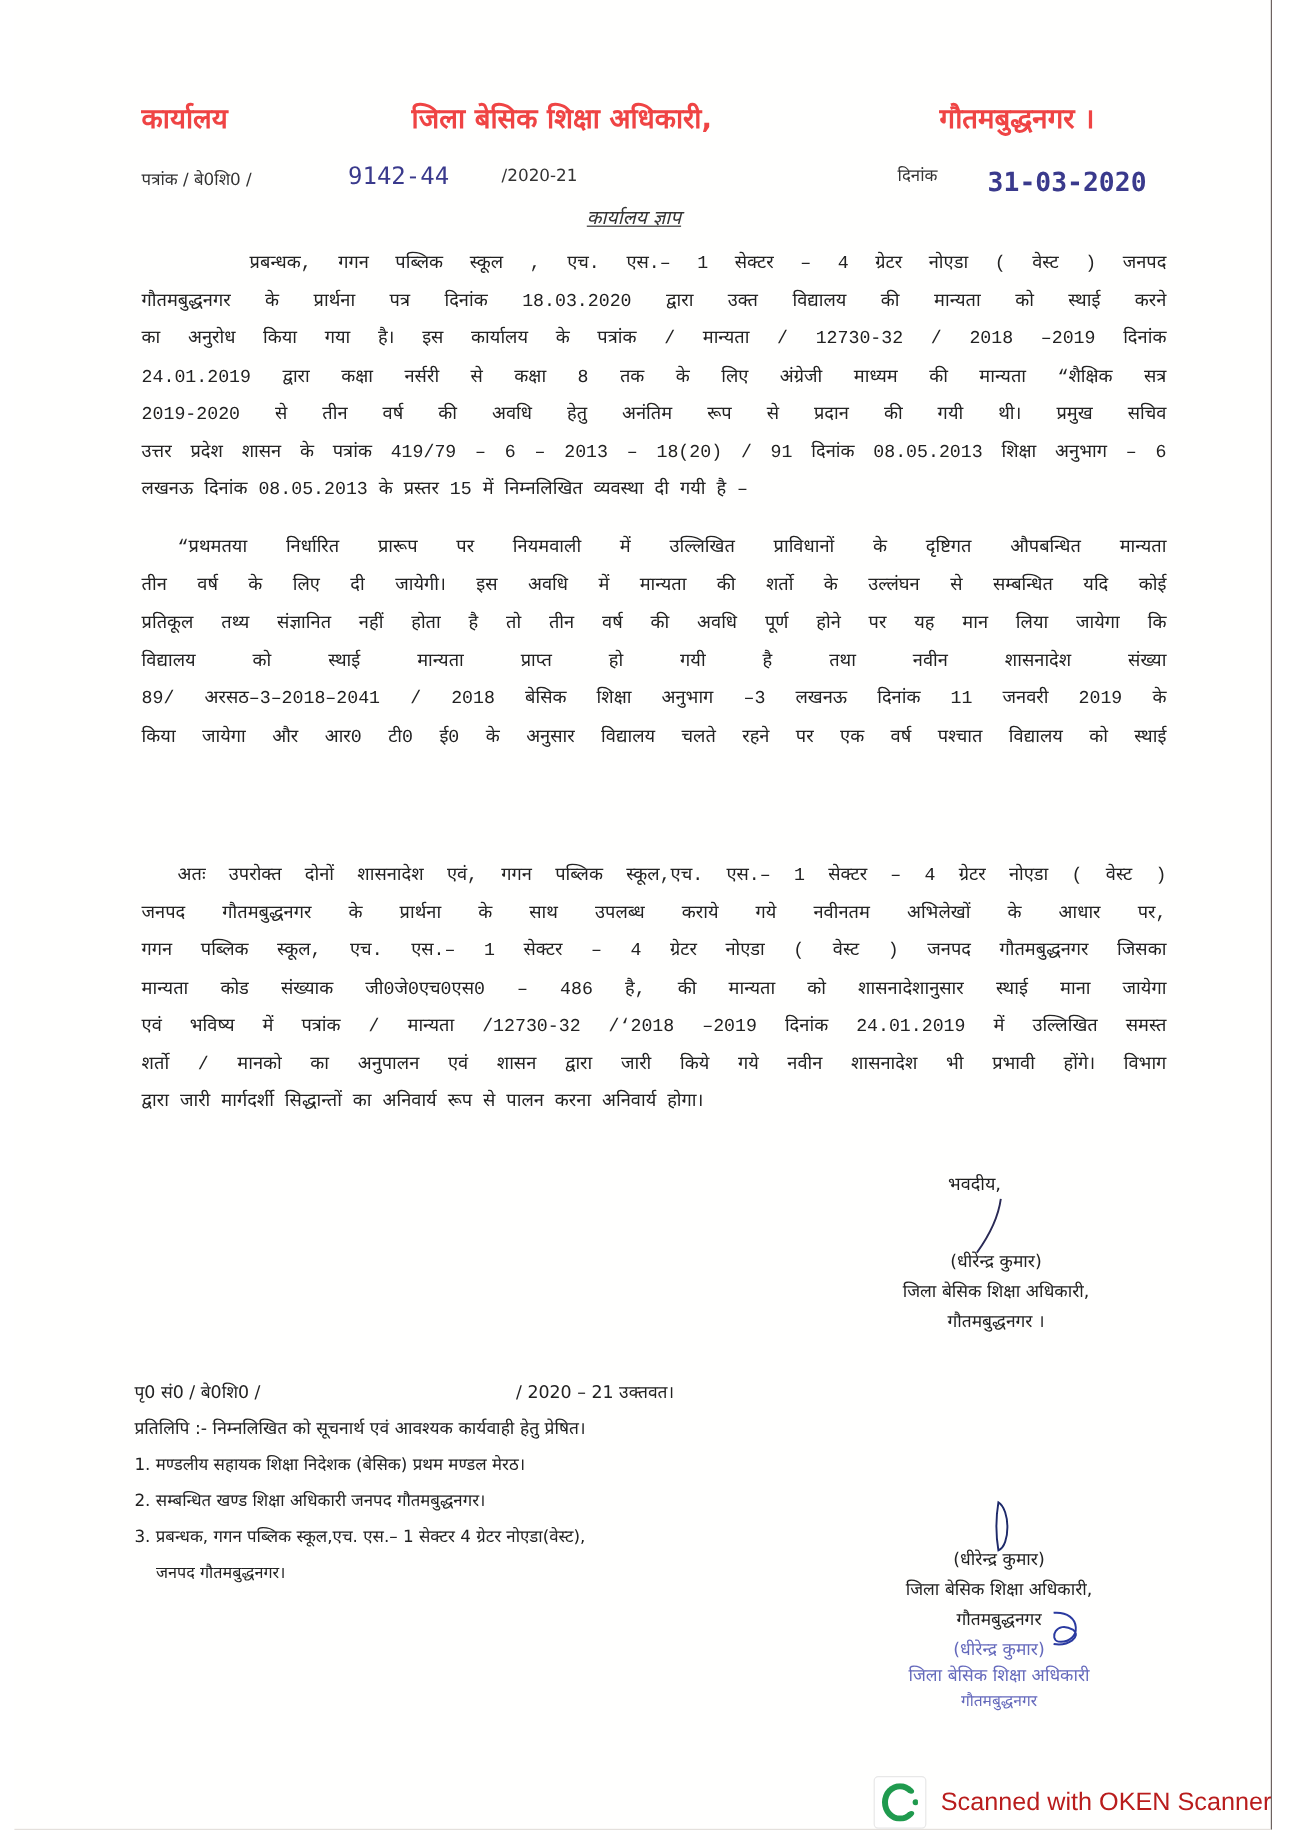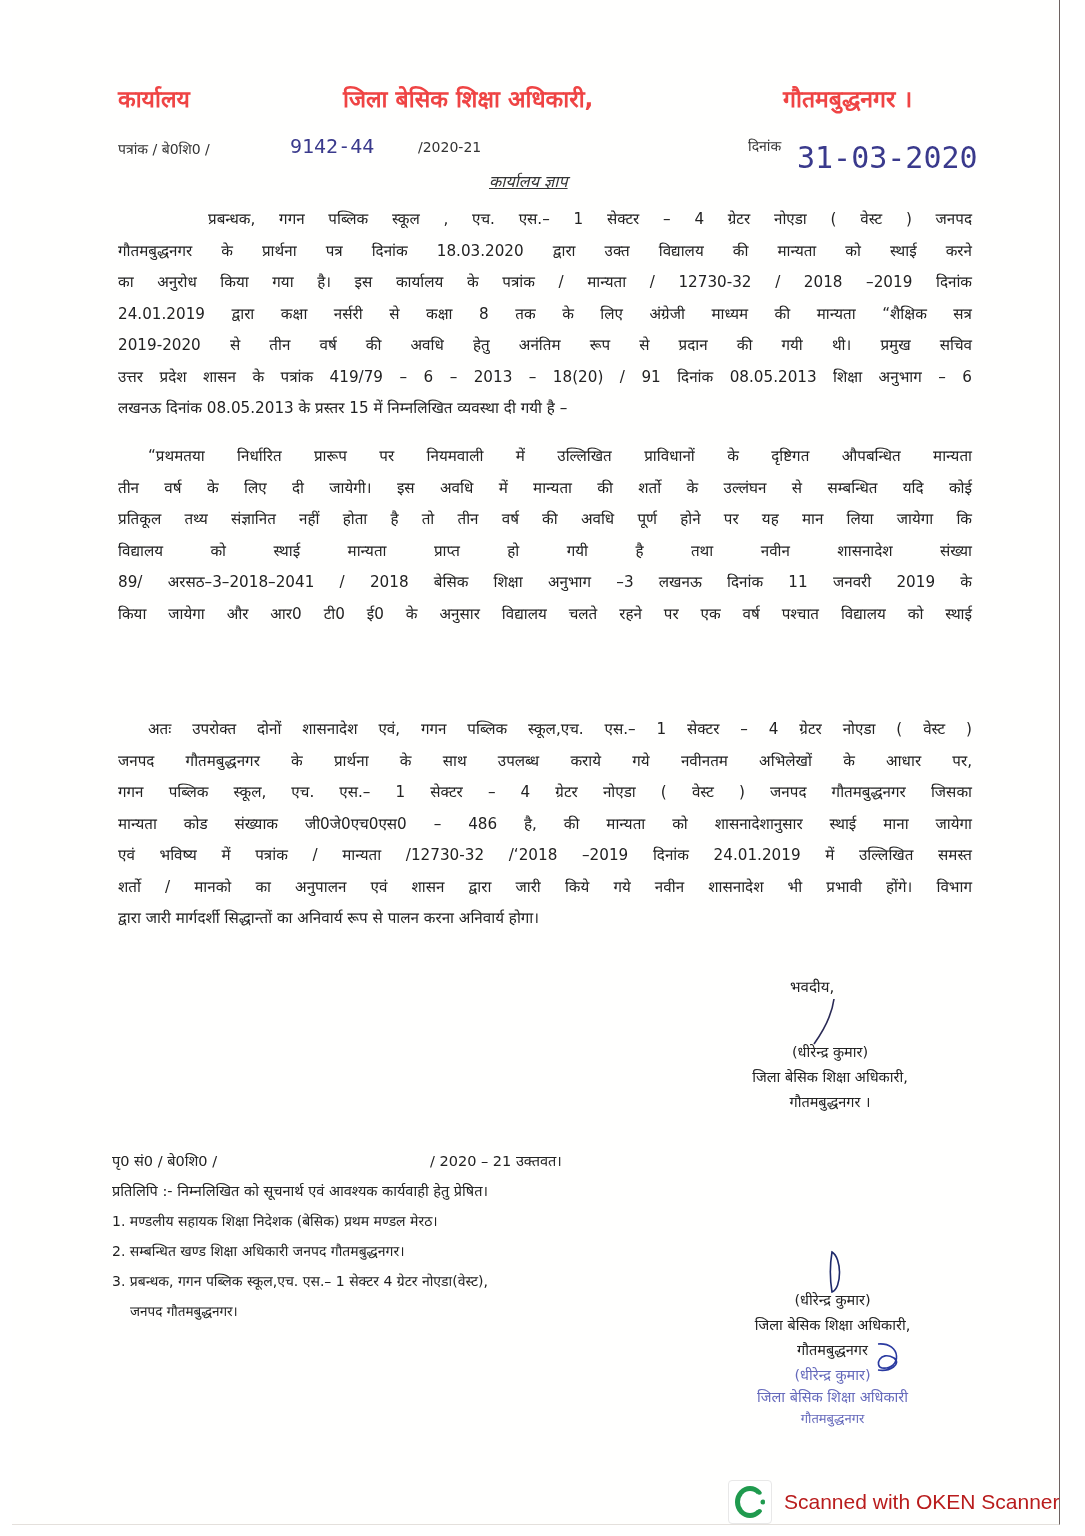--- a/index.html
+++ b/index.html
@@ -9,21 +9,21 @@
   }
   .page {
     position: absolute; left: 12px; top: 0; width: 1047px; height: 1524px;
     border-right: 1px solid #6d6260; border-bottom: 1px solid #e4e0dc; background: #fffffe;
   }
   .abs { position: absolute; white-space: nowrap; }
   .hdr { font-size: 23px; font-weight: bold; color: #ef4444; top: 82px; }
   .meta { font-size: 14px; color: #333; }
   .hand { font-family: "DejaVu Sans Mono", monospace; color: #3a3a8c; font-size: 20px; }
   .subject { left: 489px; top: 170px; font-size: 16px; text-decoration: underline; color: #333; font-style: italic; }
-  .body-text { position: absolute; left: 118px; width: 854px; font-size: 15.2px; line-height: 31.5px; color: #222; text-align: justify; }
+  .body-text { position: absolute; left: 118px; width: 854px; font-size: 15.2px; line-height: 31.5px; color: #222; text-align: justify; font-family: Liberation Mono, monospace; }
   .line { display: block; white-space: nowrap; text-align-last: justify; }
   .line.last { text-align-last: left; }
   .indent { padding-left: 90px; }
   .indent2 { padding-left: 30px; }
   .sig { position: absolute; text-align: center; font-size: 14.5px; line-height: 25px; color: #222; }
   .sig-stamp { color: #4a4fb0; opacity: .85; }
   .copy { position: absolute; left: 112px; font-size: 14.5px; color: #222; line-height: 30px; }
   .footer { position: absolute; left: 728px; top: 1480px; display: flex; align-items: center; }
   .logo-box { width: 42px; height: 42px; border: 1px solid #e8e8e8; border-radius: 4px; display: flex; align-items: center; justify-content: center; background: #fff; }
   .logo-ring { width: 20px; height: 22px; border-radius: 50%; border: 5px solid #1f9a4e; border-right-style: dotted; }
@@ -36,21 +36,21 @@
 <div class="page"></div>
 
 <div class="abs hdr" style="left:118px;">कार्यालय</div>
 <div class="abs hdr" style="left:343px;">जिला बेसिक शिक्षा अधिकारी,</div>
 <div class="abs hdr" style="left:783px;">गौतमबुद्धनगर ।</div>
 
 <div class="abs meta" style="left:118px; top:139px;">पत्रांक / बे0शि0 /</div>
 <div class="abs hand" style="left:270px; top:134px;margin-left:20px;">9142-44</div>
 <div class="abs meta" style="left:418px; top:139px;">/2020-21</div>
 <div class="abs meta" style="left:748px; top:136px;text-align:center;">दिनांक</div>
-<div class="abs hand" style="left:797px; top:140px; font-size:30px;">31-03-2020</div>
+<div class="abs hand" style="left:823px; top:140px; font-size:22px;font-weight:bold;">31-03-2020</div>
 
 <div class="abs subject">कार्यालय ज्ञाप</div>
 
 <div class="body-text" style="top:204px;">
   <span class="line indent">प्रबन्धक, गगन पब्लिक स्कूल , एच. एस.– 1 सेक्टर – 4 ग्रेटर नोएडा ( वेस्ट ) जनपद</span>
   <span class="line">गौतमबुद्धनगर के प्रार्थना पत्र दिनांक 18.03.2020 द्वारा उक्त विद्यालय की मान्यता को स्थाई करने</span>
   <span class="line">का अनुरोध किया गया है। इस कार्यालय के पत्रांक / मान्यता / 12730-32 / 2018 –2019 दिनांक</span>
   <span class="line">24.01.2019 द्वारा कक्षा नर्सरी से कक्षा 8 तक के लिए अंग्रेजी माध्यम की मान्यता “शैक्षिक सत्र</span>
   <span class="line">2019-2020 से तीन वर्ष की अवधि हेतु अनंतिम रूप से प्रदान की गयी थी। प्रमुख सचिव</span>
   <span class="line">उत्तर प्रदेश शासन के पत्रांक 419/79 – 6 – 2013 – 18(20) / 91 दिनांक 08.05.2013 शिक्षा अनुभाग – 6</span>

